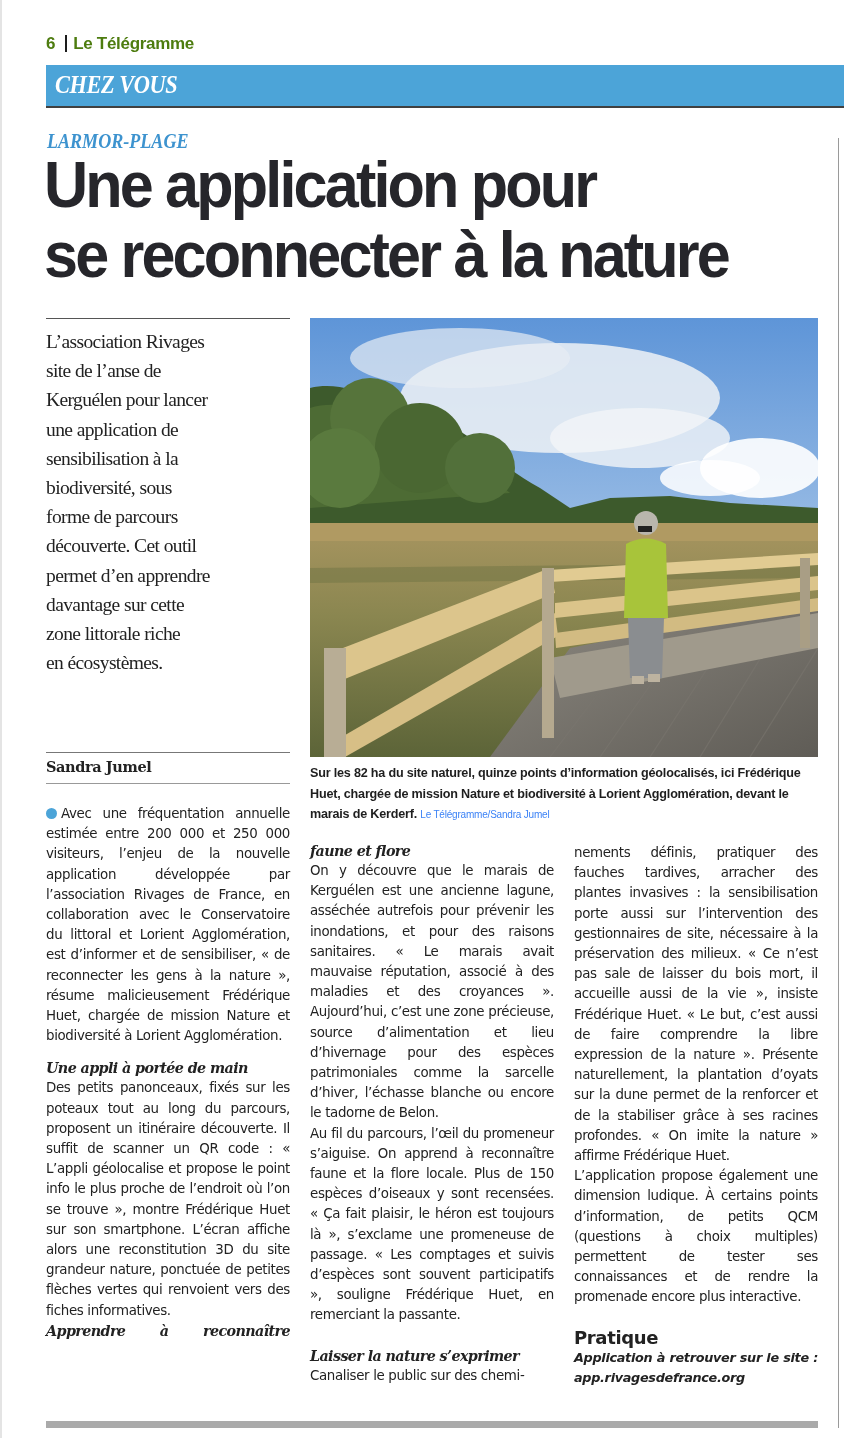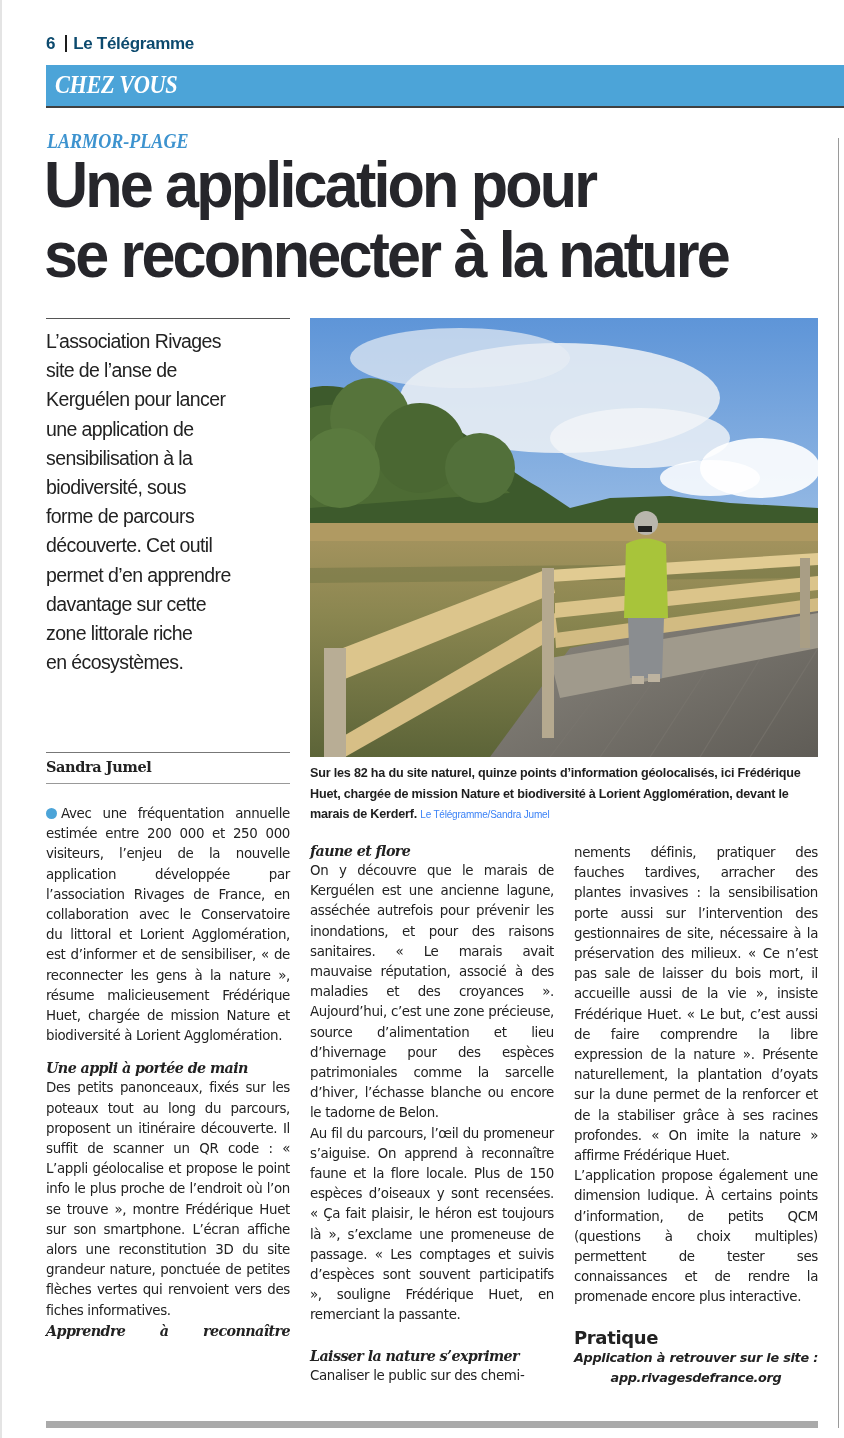--- a/index.html
+++ b/index.html
@@ -3,34 +3,34 @@
 <meta charset="utf-8">
 <style>
   html, body { margin: 0; padding: 0; }
   body {
     width: 844px; height: 1438px; background: #ffffff; position: relative;
     overflow: hidden; color: #222;
   }
   .left-edge { position: absolute; left: 0; top: 0; width: 2px; height: 1438px; background: #e4e4e4; }
   .right-rule { position: absolute; left: 838px; top: 138px; width: 1px; height: 1290px; background: #9a9a9a; }
 
-  .folio { position: absolute; left: 46px; top: 34px; font-family: "Liberation Sans", sans-serif; font-weight: bold; font-size: 17px; color: #0c4a6e; letter-spacing: -0.3px; }
+  .folio { position: absolute; left: 46px; top: 34px; font-family: "Liberation Sans", sans-serif; font-weight: bold; font-size: 17px; color: #4d7c0f; letter-spacing: -0.3px; }
   .folio .num { margin-right: 10px; }
   .folio .bar { display: inline-block; width: 2px; height: 17px; background: #1d1d1d; vertical-align: -3px; margin-right: 6px; }
 
   .rubric { position: absolute; left: 46px; top: 65px; width: 798px; height: 41px; background: #4ca4d8; border-bottom: 2px solid #404040; }
   .rubric span { position: absolute; left: 9px; top: 5px; font-family: "Liberation Serif", serif; font-style: italic; font-weight: bold; font-size: 26px; color: #fff; transform: scaleX(0.86); transform-origin: left; letter-spacing: -0.5px; }
 
   .location { position: absolute; left: 47px; top: 129px; font-family: "Liberation Serif", serif; font-style: italic; font-weight: bold; font-size: 21px; color: #3d93cf; transform: scaleX(0.86); transform-origin: left; }
 
   .headline { position: absolute; left: 44px; top: 150px; width: 790px; font-family: "Liberation Sans", sans-serif; font-weight: bold; font-size: 65px; line-height: 70px; color: #26262b; letter-spacing: -3px; transform: scaleX(0.94); transform-origin: left; }
   .headline div { white-space: nowrap; }
 
   .chapo-rule { position: absolute; left: 46px; top: 318px; width: 244px; height: 1px; background: #555; }
-  .chapo { position: absolute; left: 46px; top: 327px; width: 250px; font-family: Liberation Sans, sans-serif; font-size: 19.5px; line-height: 29.2px; color: #222; letter-spacing: -0.6px; }
+  .chapo { position: absolute; left: 46px; top: 327px; width: 250px; font-family: Liberation Serif, serif; font-size: 19.5px; line-height: 29.2px; color: #222; letter-spacing: -0.6px; }
   .chapo div { white-space: nowrap; }
 
   .photo { position: absolute; left: 310px; top: 318px; width: 508px; height: 439px; overflow: hidden; }
 
   .caption { position: absolute; left: 310px; top: 763px; width: 512px; font-family: "Liberation Sans", sans-serif; font-weight: bold; font-size: 12.6px; line-height: 20.5px; color: #1e1e1e; letter-spacing: -0.2px; }
   .caption .credit { font-family: Liberation Sans, sans-serif; font-weight: normal; font-size: 10px; color: #3b82f6; }
 
   .byline-rule-top { position: absolute; left: 46px; top: 752px; width: 244px; height: 1px; background: #777; }
   .byline { position: absolute; left: 46px; top: 758px; font-family: "DejaVu Serif", serif; font-weight: bold; font-size: 14.5px; color: #222; letter-spacing: -0.4px; text-align: center; }
   .byline-rule-bot { position: absolute; left: 46px; top: 783px; width: 244px; height: 1px; background: #999; }
@@ -38,21 +38,21 @@
   .col { position: absolute; font-family: "DejaVu Sans", sans-serif; font-size: 13.4px; line-height: 20.2px; color: #222; letter-spacing: -0.35px; }
   .col1 { left: 46px; top: 804px; width: 244px; }
   .col2 { left: 310px; top: 843px; width: 244px; }
   .col3 { left: 574px; top: 843px; width: 244px; }
   .para { text-align: justify; text-align-last: left; margin: 0; }
   .bullet { display: inline-block; width: 11px; height: 11px; border-radius: 50%; background: #4ca4d8; vertical-align: -1px; margin-right: 4px; }
   .inter { font-family: "DejaVu Serif", serif; font-style: italic; font-weight: bold; font-size: 14.3px; line-height: 20px; color: #222; letter-spacing: -0.6px; margin: 0; }
   .inter-just { text-align: justify; text-align-last: justify; }
   .gap { height: 20px; }
   .pratique-title { font-family: "DejaVu Sans", sans-serif; font-weight: bold; font-size: 18px; color: #222; }
-  .pratique-text { font-family: "DejaVu Sans", sans-serif; font-style: italic; font-weight: bold; font-size: 12.8px; line-height: 20.2px; letter-spacing: -0.3px; color: #222; text-align: center; }
+  .pratique-text { font-family: "DejaVu Sans", sans-serif; font-style: italic; font-weight: bold; font-size: 12.8px; line-height: 20.2px; letter-spacing: -0.3px; color: #222; }
 
   .bottom-bar { position: absolute; left: 46px; top: 1421px; width: 772px; height: 7px; background: #aaaaaa; }
 </style>
 </head>
 <body>
 
 <div class="left-edge"></div>
 <div class="right-rule"></div>
 
 <div class="folio">

